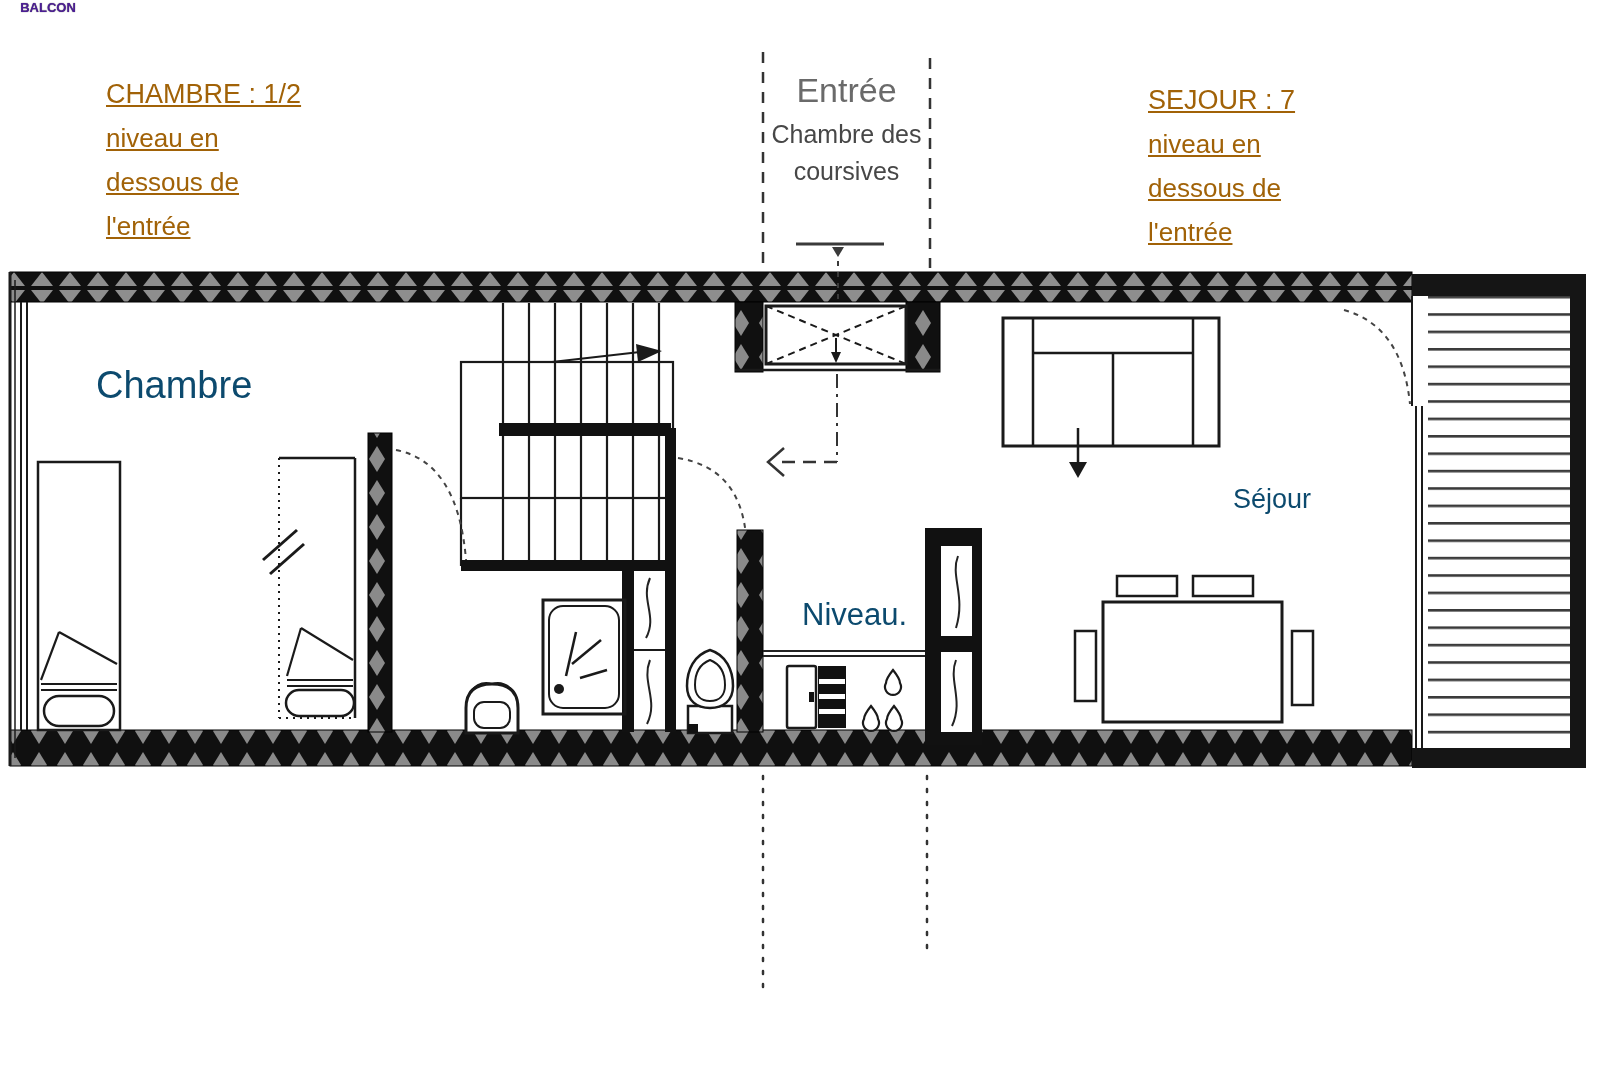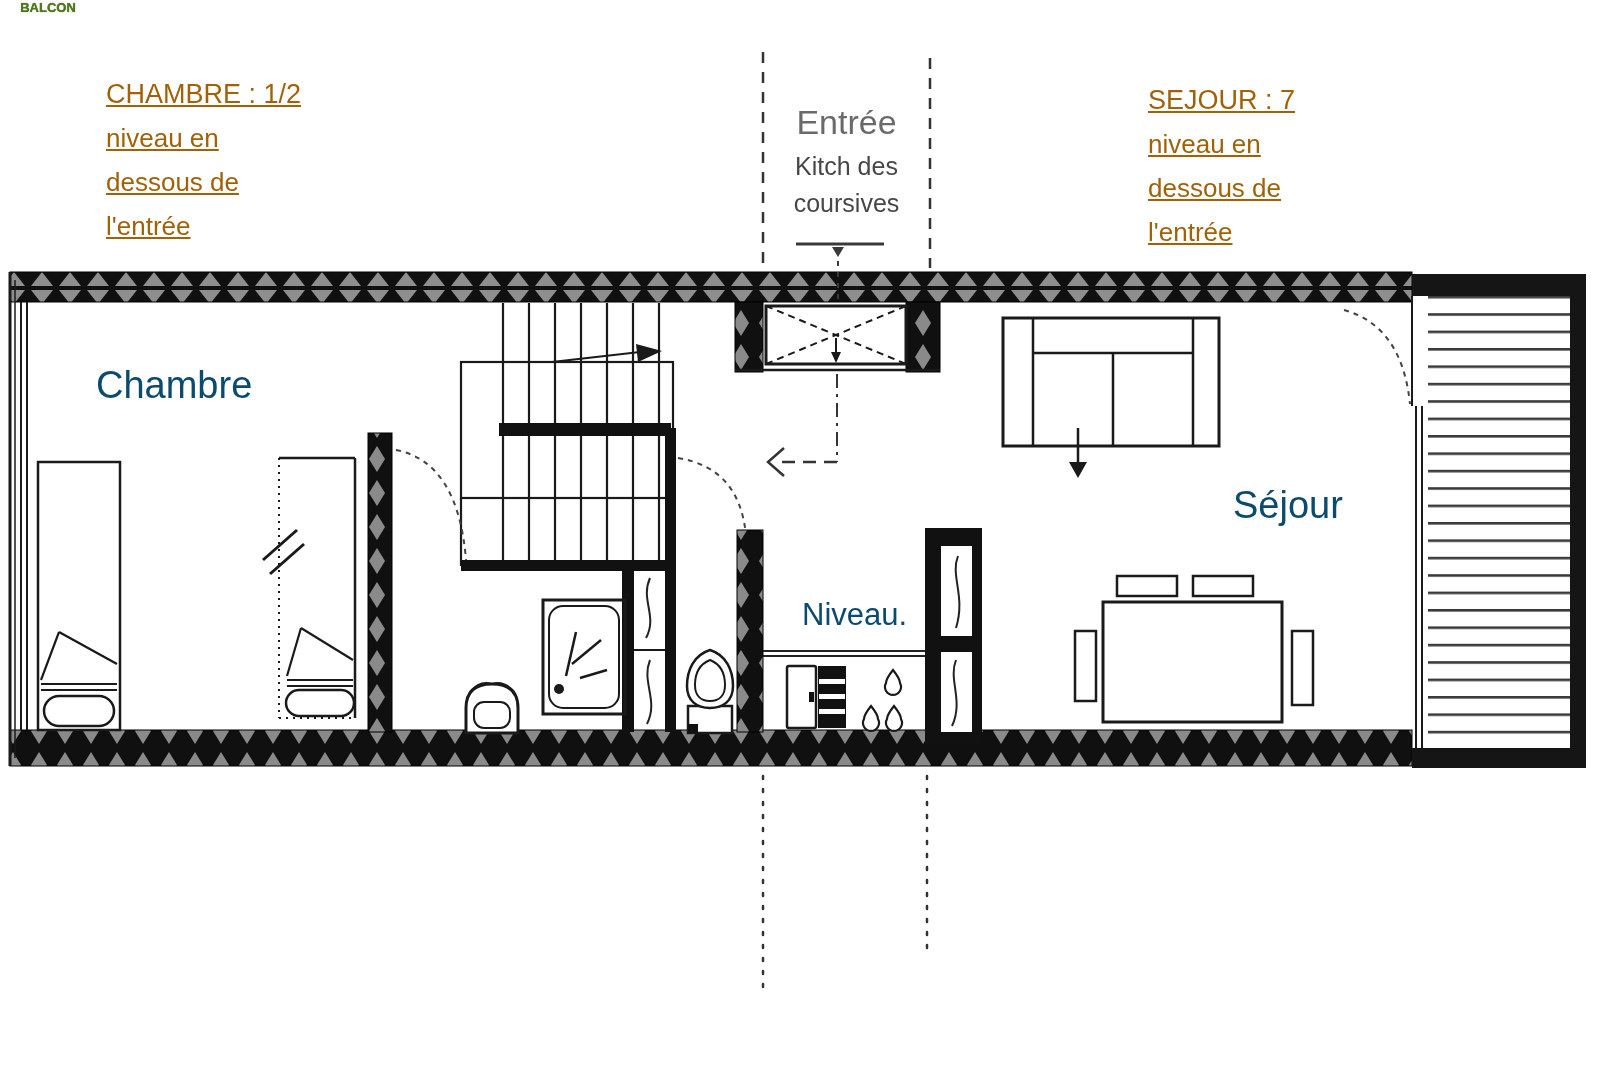--- a/index.html
+++ b/index.html
@@ -2,28 +2,28 @@
 <html><head>
 <meta charset="utf-8">
 <style>
   html,body{margin:0;padding:0;background:#ffffff;}
   #canvas{position:relative;width:1606px;height:1070px;background:#ffffff;overflow:hidden;
           font-family:"Liberation Sans", sans-serif;}
   #plan-svg{position:absolute;left:0;top:0;}
   .note{position:absolute;color:#a16207;font-size:26px;line-height:44px;white-space:nowrap;text-decoration:underline;}
   .note .t{font-size:27px;}
   .note-center{position:absolute;text-align:center;color:#474747;white-space:nowrap;}
-  .note-center .t{font-size:34px;color:#6a6a6a;line-height:40px;margin-bottom:6px;margin-top:32px;}
+  .note-center .t{font-size:34px;color:#6a6a6a;line-height:40px;margin-bottom:6px;}
   .note-center .l{font-size:25px;line-height:37px;}
   .room-label{position:absolute;color:#0c4a6e;white-space:nowrap;}
   .lbl-chambre{left:96px;top:364px;font-size:38px;}
-  .lbl-sejour{left:1233px;top:484px;font-size:38px;}
+  .lbl-sejour{left:1233px;top:484px;font-size:27px;}
   .lbl-kitch{left:802px;top:597px;font-size:31px;}
   .lbl-balcon{left:1452px;top:496px;width:96px;text-align:center;font-size:13px;font-weight:bold;
-              color:#4d7c0f;letter-spacing:0px;text-shadow:0 0 1px #444;}
+              color:#4c1d95;letter-spacing:0px;text-shadow:0 0 1px #444;}
 </style>
 </head>
 <body>
 
 <div id="canvas">
 
   <svg id="plan-svg" width="1606" height="1070" viewBox="0 0 1606 1070">
     <defs>
       <pattern id="hx" width="28" height="32" patternUnits="userSpaceOnUse">
         <rect width="28" height="32" fill="#101010"></rect>
@@ -217,21 +217,21 @@
 
   <div class="note" style="left:106px;top:72px;">
     <div class="t">CHAMBRE : 1/2</div>
     <div>niveau en</div>
     <div>dessous de</div>
     <div>l'entrée</div>
   </div>
 
   <div class="note-center" style="left:763px;top:70px;width:167px;">
     <div class="t">Entrée</div>
-    <div class="l">Kitch des</div>
+    <div class="l">Chambre des</div>
     <div class="l">coursives</div>
   </div>
 
   <div class="note" style="left:1148px;top:78px;">
     <div class="t">SEJOUR : 7</div>
     <div>niveau en</div>
     <div>dessous de</div>
     <div>l'entrée</div>
   </div>
 

